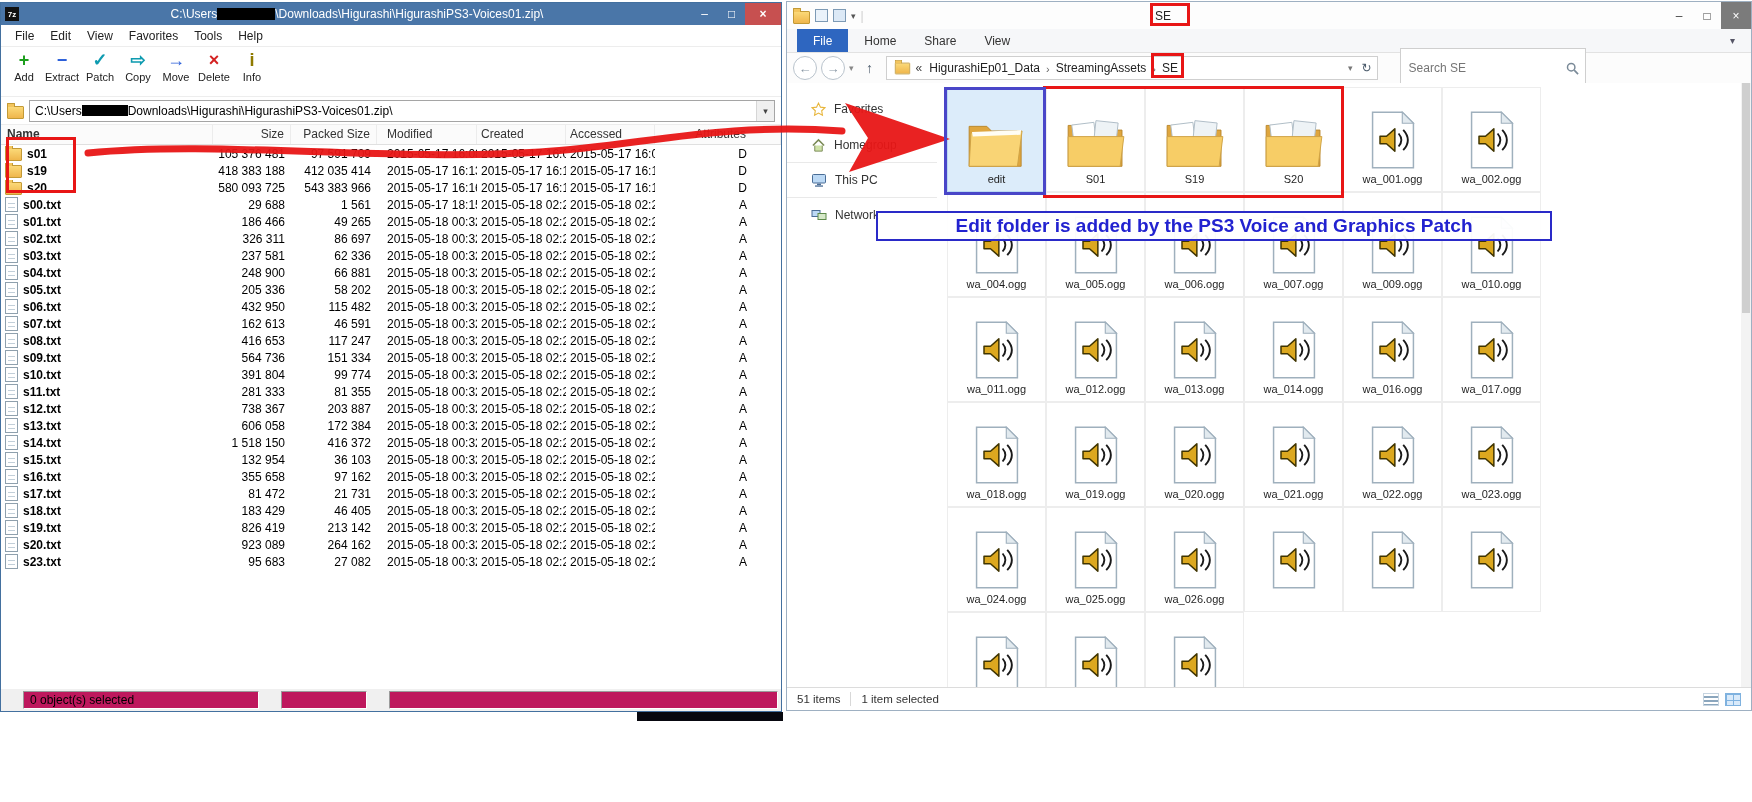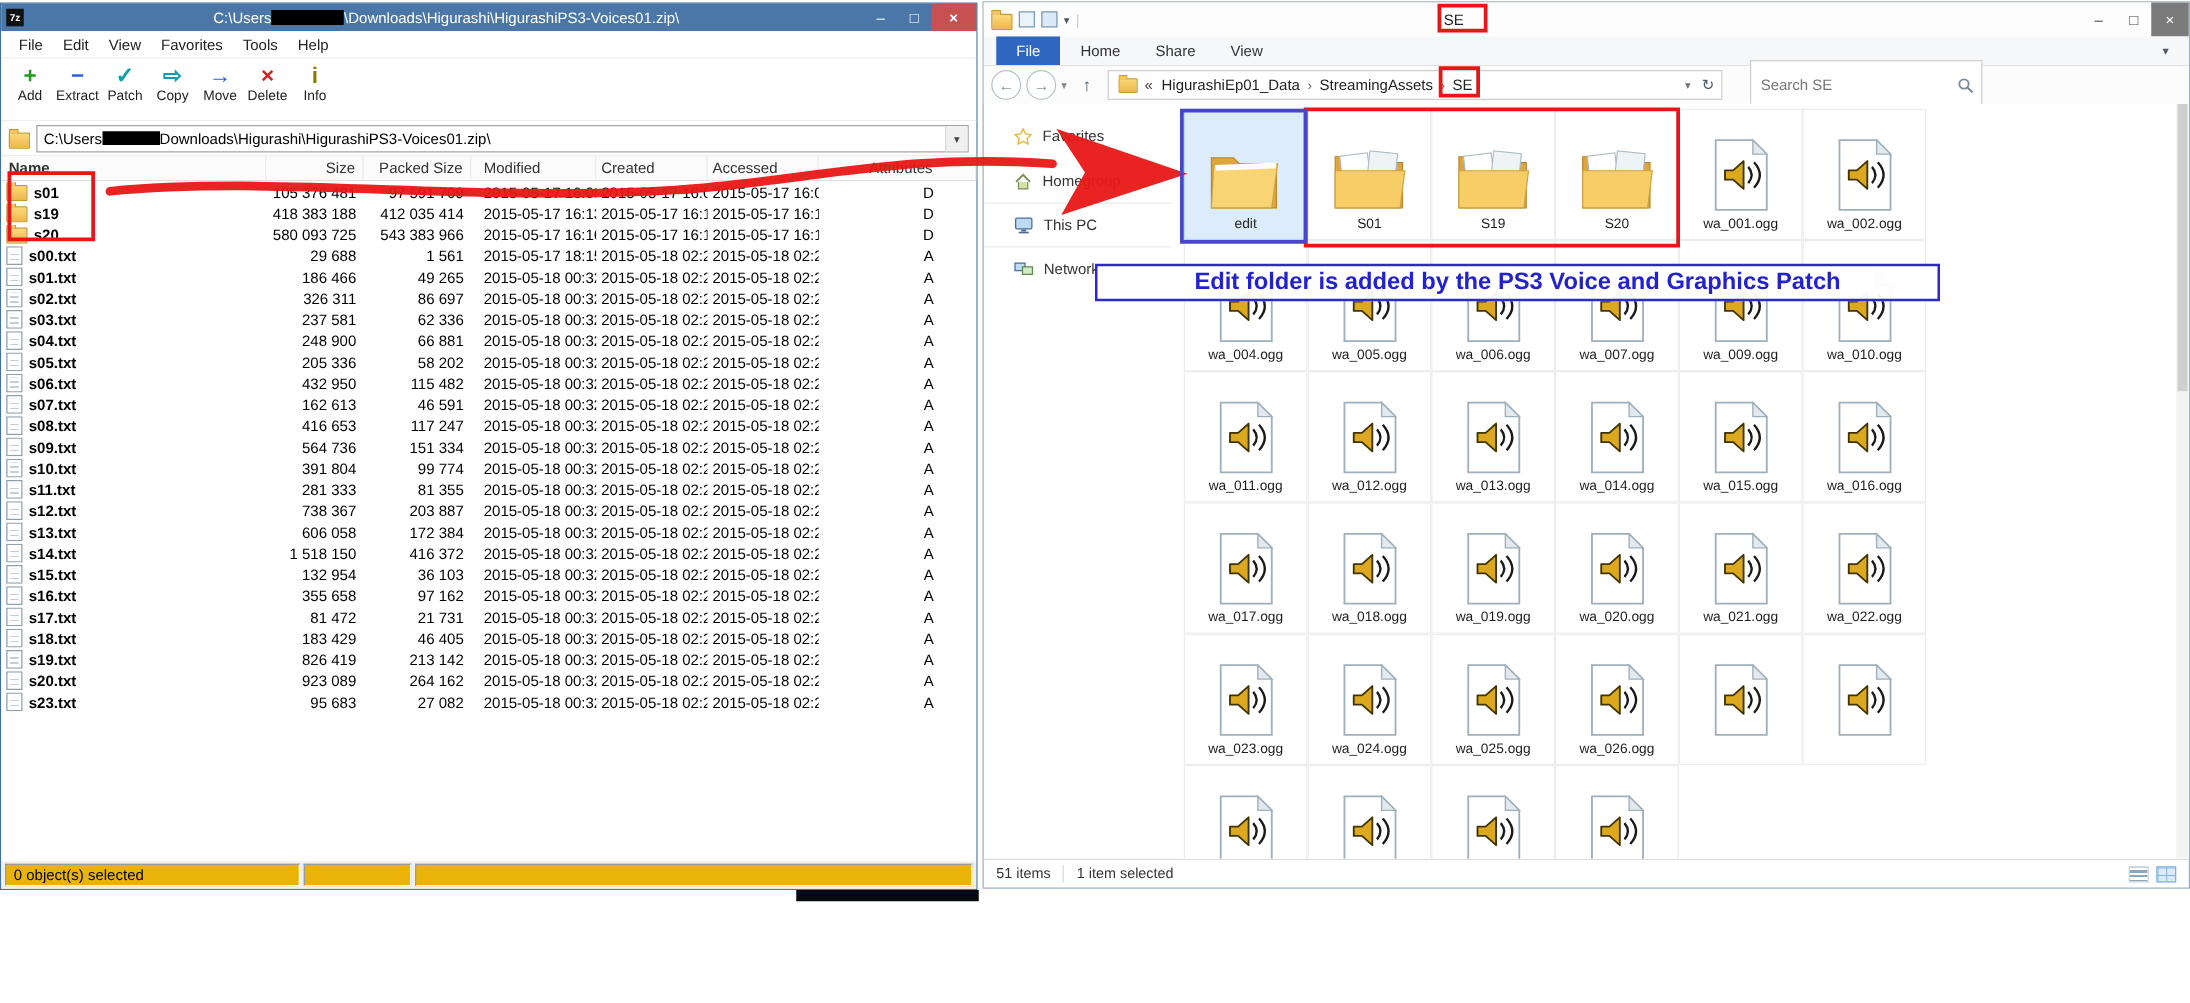--- a/index.html
+++ b/index.html
@@ -57,22 +57,22 @@
   .hcell.c0{padding-left:6px;}
 
   .z-body{flex:1;overflow:hidden;font-size:12px;background:#fff;}
   .zrow{height:17px;display:flex;align-items:center;}
   .rc{overflow:hidden;white-space:nowrap;}
   .rc.c0{display:flex;align-items:center;gap:5px;padding-left:4px;box-sizing:border-box;}
   .rc.c0 .folder-sm{margin-top:2px;}
 
   .z-status{height:22px;background:#f0f0f0;display:flex;gap:3px;padding:2px 3px;box-sizing:border-box;
             font-size:12px;flex:0 0 auto;}
-  .pane{border:1px solid;border-color:#9b9b9b #fff #fff #9b9b9b;background:#eab308;
-        padding:0 6px;display:flex;align-items:center;}
+  .pane{border:1px solid;border-color:#9b9b9b #fff #fff #9b9b9b;background:#be185d;
+        padding:0 6px;display:flex;align-items:center;margin-left:19px;}
   .p1{flex:0 0 222px;} .p2{flex:0 0 72px;} .p3{flex:1;}
 
   
   .winex{position:absolute;left:786px;top:1px;width:966px;height:710px;background:#fff;
          border:1px solid #9eb0c2;box-sizing:border-box;display:flex;flex-direction:column;z-index:1;}
   .ex-titlebar{height:27px;display:flex;align-items:center;background:#fdfdfd;position:relative;
                padding-left:6px;gap:5px;flex:0 0 auto;}
   .mini-ico{width:13px;height:13px;border:1px solid #7d9ab5;background:#eaf2fa;box-sizing:border-box;}
   .mini-ico.b{background:#dce9f6;}
   .qat-dd{font-size:9px;color:#555;} .qat-sep{color:#cfcfcf;font-size:12px;}
@@ -812,32 +812,20 @@
             <div class="tile">
               <div class="ticon">
                 <svg width="52" height="60" viewBox="0 0 56 62">
                   <path d="M6 1 H38 L50 13 V61 H6 Z" fill="#ffffff" stroke="#9fb0bd" stroke-width="1.6"></path>
                   <path d="M38 1 L50 13 H38 Z" fill="#e2eaef" stroke="#9fb0bd" stroke-width="1.2"></path>
                   <path d="M14 27 h7 l9 -8 v24 l-9 -8 h-7 z" fill="#dca81f" stroke="#3f3400" stroke-width="1.6" stroke-linejoin="round"></path>
                   <path d="M34 24 q6 7 0 14" stroke="#1a1a1a" stroke-width="2" fill="none"></path>
                   <path d="M39 20 q10 11 0 22" stroke="#1a1a1a" stroke-width="2" fill="none"></path>
                 </svg>
               </div>
-              <div class="tlbl">wa_015.ogg</div>
-            </div>
-            <div class="tile">
-              <div class="ticon">
-                <svg width="52" height="60" viewBox="0 0 56 62">
-                  <path d="M6 1 H38 L50 13 V61 H6 Z" fill="#ffffff" stroke="#9fb0bd" stroke-width="1.6"></path>
-                  <path d="M38 1 L50 13 H38 Z" fill="#e2eaef" stroke="#9fb0bd" stroke-width="1.2"></path>
-                  <path d="M14 27 h7 l9 -8 v24 l-9 -8 h-7 z" fill="#dca81f" stroke="#3f3400" stroke-width="1.6" stroke-linejoin="round"></path>
-                  <path d="M34 24 q6 7 0 14" stroke="#1a1a1a" stroke-width="2" fill="none"></path>
-                  <path d="M39 20 q10 11 0 22" stroke="#1a1a1a" stroke-width="2" fill="none"></path>
-                </svg>
-              </div>
               <div class="tlbl">wa_016.ogg</div>
             </div>
             <div class="tile">
               <div class="ticon">
                 <svg width="52" height="60" viewBox="0 0 56 62">
                   <path d="M6 1 H38 L50 13 V61 H6 Z" fill="#ffffff" stroke="#9fb0bd" stroke-width="1.6"></path>
                   <path d="M38 1 L50 13 H38 Z" fill="#e2eaef" stroke="#9fb0bd" stroke-width="1.2"></path>
                   <path d="M14 27 h7 l9 -8 v24 l-9 -8 h-7 z" fill="#dca81f" stroke="#3f3400" stroke-width="1.6" stroke-linejoin="round"></path>
                   <path d="M34 24 q6 7 0 14" stroke="#1a1a1a" stroke-width="2" fill="none"></path>
                   <path d="M39 20 q10 11 0 22" stroke="#1a1a1a" stroke-width="2" fill="none"></path>

